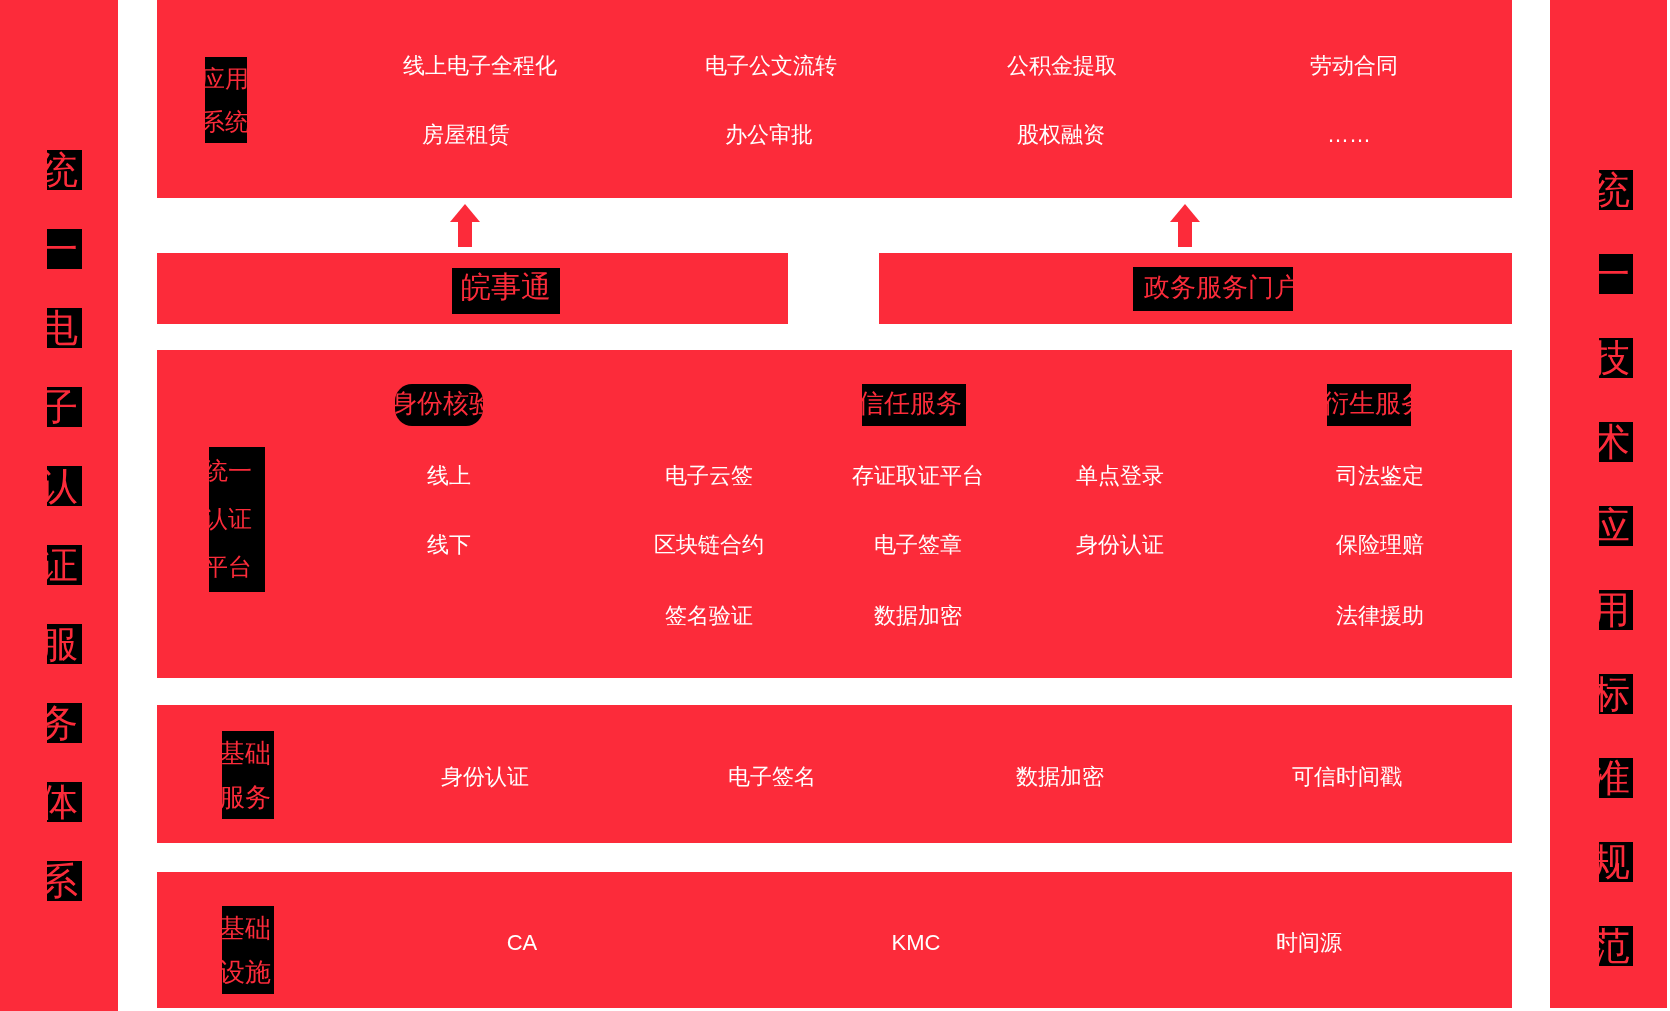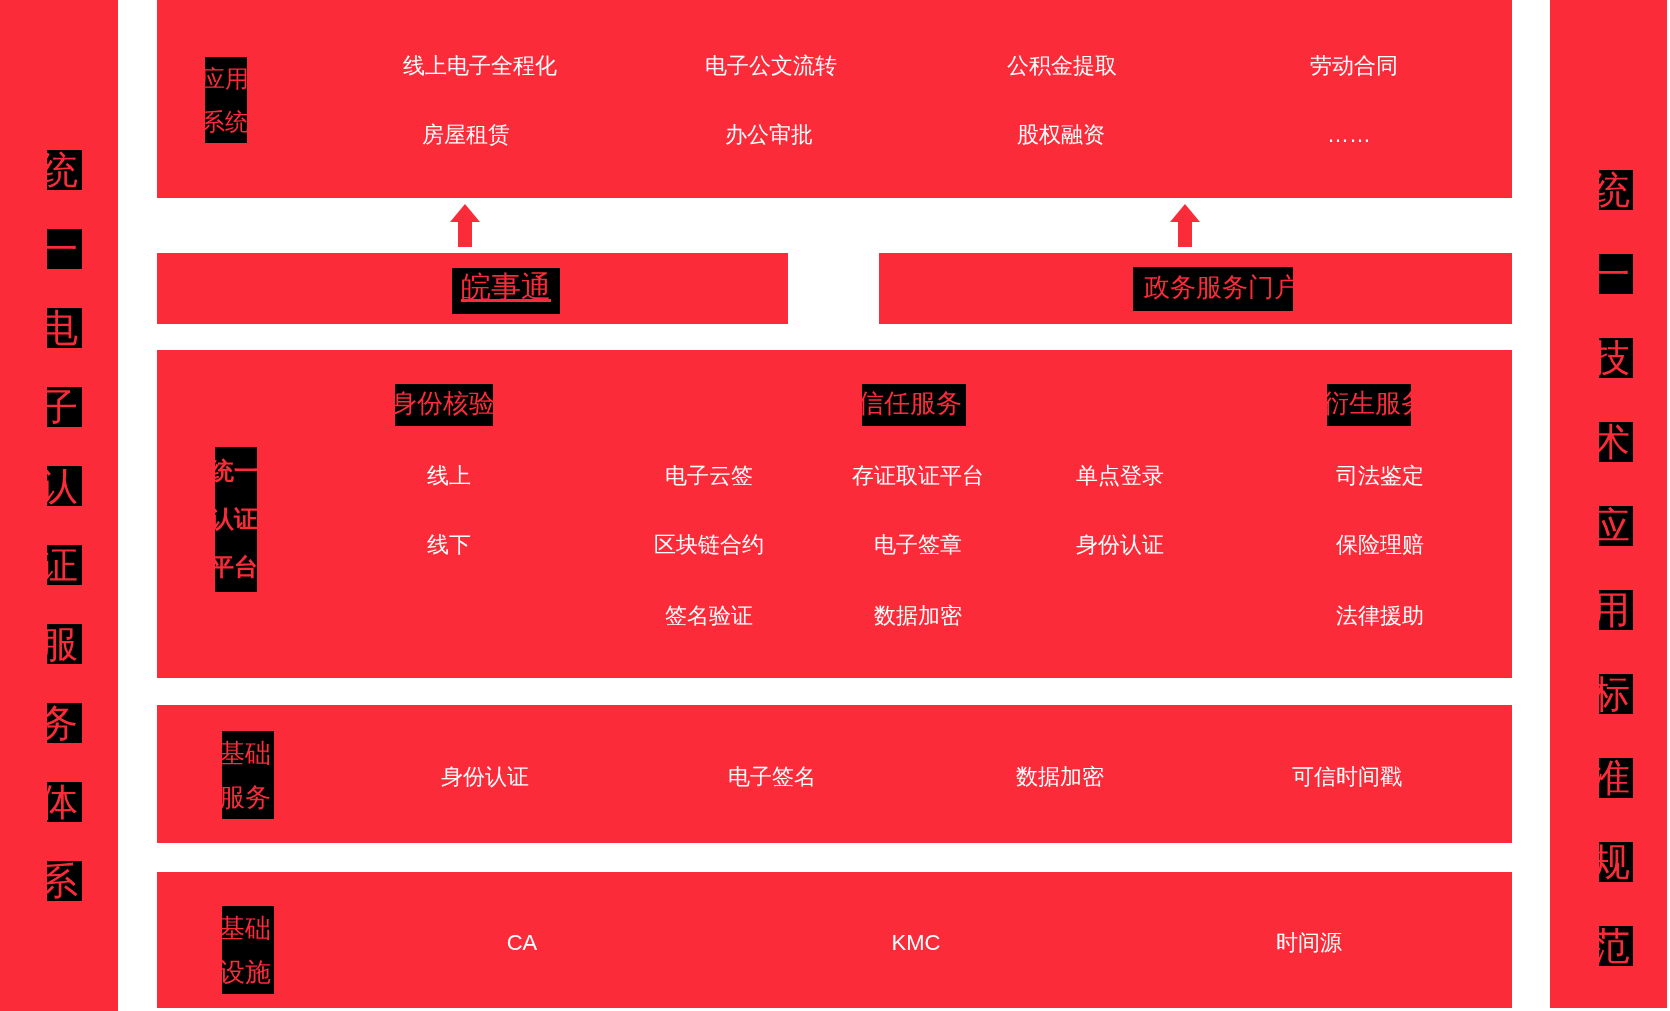--- a/index.html
+++ b/index.html
@@ -35,32 +35,32 @@
   
   .item{position:absolute;transform:translate(-50%,-50%);color:var(--white);font-size:22px;white-space:nowrap;}
 
   
   .label{position:absolute;background:var(--black);overflow:hidden;color:var(--red);}
   .label .ln{display:block;white-space:nowrap;}
 
   .label-app{left:48px;top:57px;width:42px;height:86px;}
   .label-app .ln{font-size:24px;line-height:43px;transform:translateX(-4px);}
 
-  .label-portal1{left:295px;top:15px;width:108px;height:46px;text-align:center;text-decoration:underline;}
+  .label-portal1{left:295px;top:15px;width:108px;height:46px;text-align:center;}
   .label-portal1 .ln{font-size:30px;line-height:50px;transform:translateY(-6px);}
 
   .label-portal2{left:254px;top:14px;width:160px;height:44px;text-align:center;}
   .label-portal2 .ln{font-size:26px;line-height:48px;transform:translateY(-4px);margin-left:11px;}
 
-  .label-platform{left:58px;top:97px;width:42px;height:145px;font-weight:bold;}
+  .label-platform{left:52px;top:97px;width:56px;height:145px;}
   .label-platform .ln{font-size:24px;line-height:48px;transform:translateX(-5px);}
 
   .label-header{top:34px;height:42px;}
   .label-header .ln{font-size:26px;line-height:48px;transform:translate(-4px,-5px);}
-  .label-header-idcheck{left:238px;width:98px;}
+  .label-header-idcheck{left:238px;width:88px;border-radius:17px;}
   .label-header-trust{left:705px;width:104px;}
   .label-header-derived{left:1170px;width:84px;}
 
   .label-base{left:65px;top:26px;width:52px;height:88px;}
   .label-base .ln{font-size:26px;line-height:44px;transform:translateX(-3px);}
   .label-infra{left:65px;top:34px;width:52px;height:88px;}
   .label-infra .ln{font-size:26px;line-height:44px;transform:translateX(-3px);}
 
   
   .arrow{position:absolute;top:204px;transform:translateX(-50%);}

